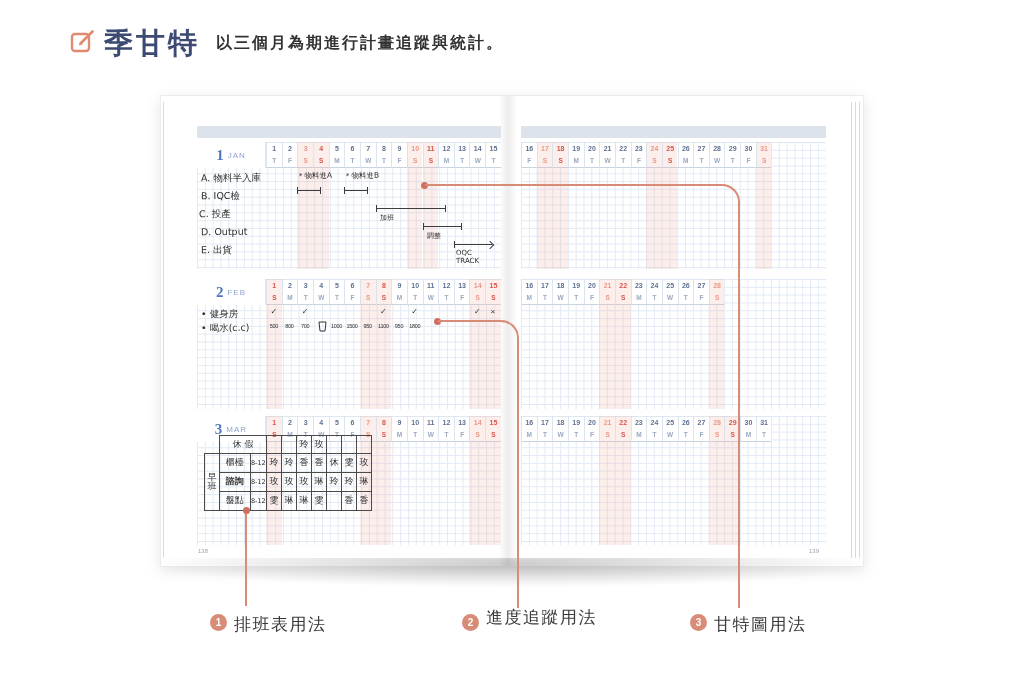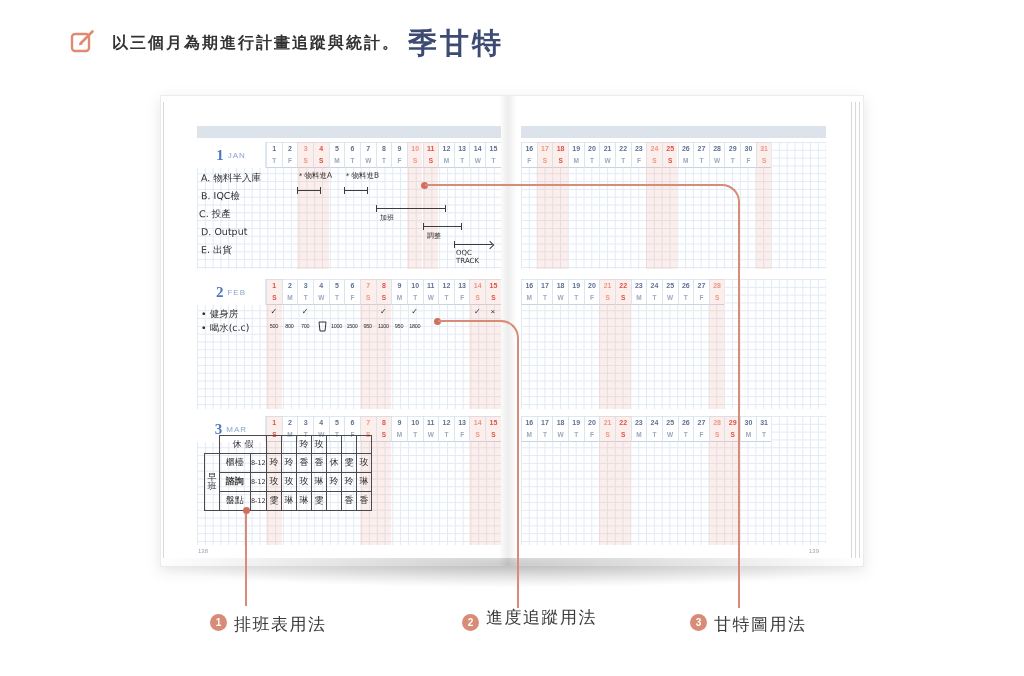--- a/index.html
+++ b/index.html
@@ -72,22 +72,22 @@
 <div id="root">
 
   <div id="title-block">
     <span id="edit-icon">
       <svg width="26" height="26" viewBox="0 0 26 26">
         <rect x="2" y="6" width="17" height="17" rx="3" fill="none" stroke="#E08A72" stroke-width="2.4"></rect>
         <path d="M10.5 15.5 L22.5 3.5" stroke="#E08A72" stroke-width="2.6" stroke-linecap="round"></path>
         <path d="M9 17.4 l1.3-3.6 2.5 2.5 z" fill="#E08A72"></path>
       </svg>
     </span>
+    <span id="main-title">季甘特</span>
     <span id="subtitle">以三個月為期進行計畫追蹤與統計。</span>
-    <span id="main-title">季甘特</span>
   </div>
 
   <div id="book">
     <div id="spine"></div>
     <div class="page-edge" style="left:690px"></div>
     <div class="page-edge" style="left:694px"></div>
     <div class="page-edge" style="left:698px"></div>
     <div class="page-edge" style="left:2px"></div>
     <div class="hbar" style="left:36px;top:30px;width:304px"></div>
     <div class="hbar" style="left:360px;top:30px;width:305px"></div>

